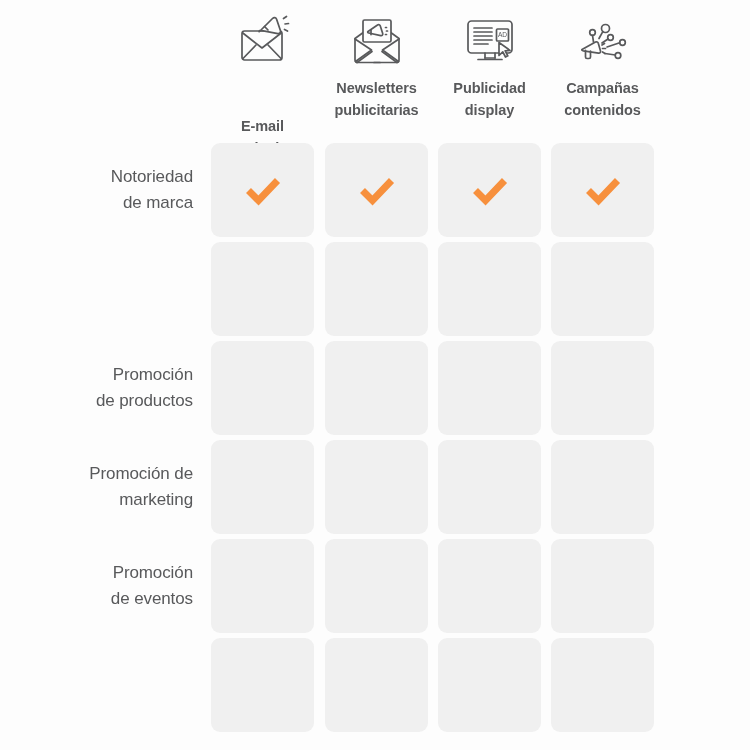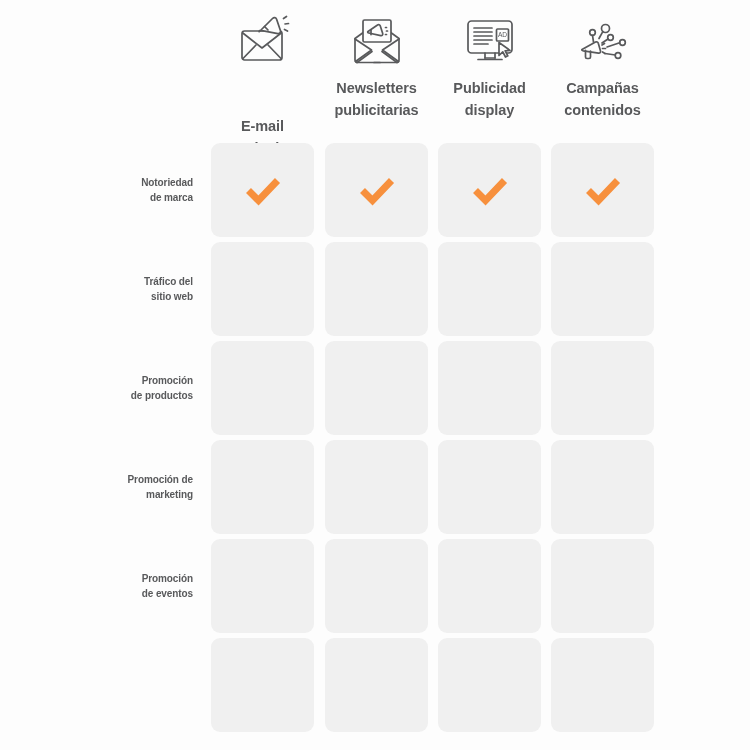--- a/index.html
+++ b/index.html
@@ -70,22 +70,22 @@
     position: absolute;
     left: 0;
     width: 193px;
     height: 94px;
     display: flex;
     align-items: center;
     justify-content: flex-end;
   }
 
   .row-label-text {
-    font-size: 10px;
-    font-weight: bold;
+    font-size: 17px;
+    font-weight: normal;
     color: #58595b;
     text-align: right;
     line-height: 1.52;
     letter-spacing: -0.1px;
     white-space: pre-line;
   }
 
   
   .cell {
     position: absolute;
@@ -190,24 +190,20 @@
       </span>
       <span class="col-head-label">Campañas
 contenidos</span>
     </div>
 
   </div>
 
   <div class="row-label" style="top:143px;">
     <span class="row-label-text">Notoriedad
 de marca</span>
-  </div>
-  <div class="row-label" style="top:242px;">
-    <span class="row-label-text">Tráfico del
-sitio web</span>
   </div>
   <div class="row-label" style="top:341px;">
     <span class="row-label-text">Promoción
 de productos</span>
   </div>
   <div class="row-label" style="top:440px;">
     <span class="row-label-text">Promoción de
 marketing</span>
   </div>
   <div class="row-label" style="top:539px;">

